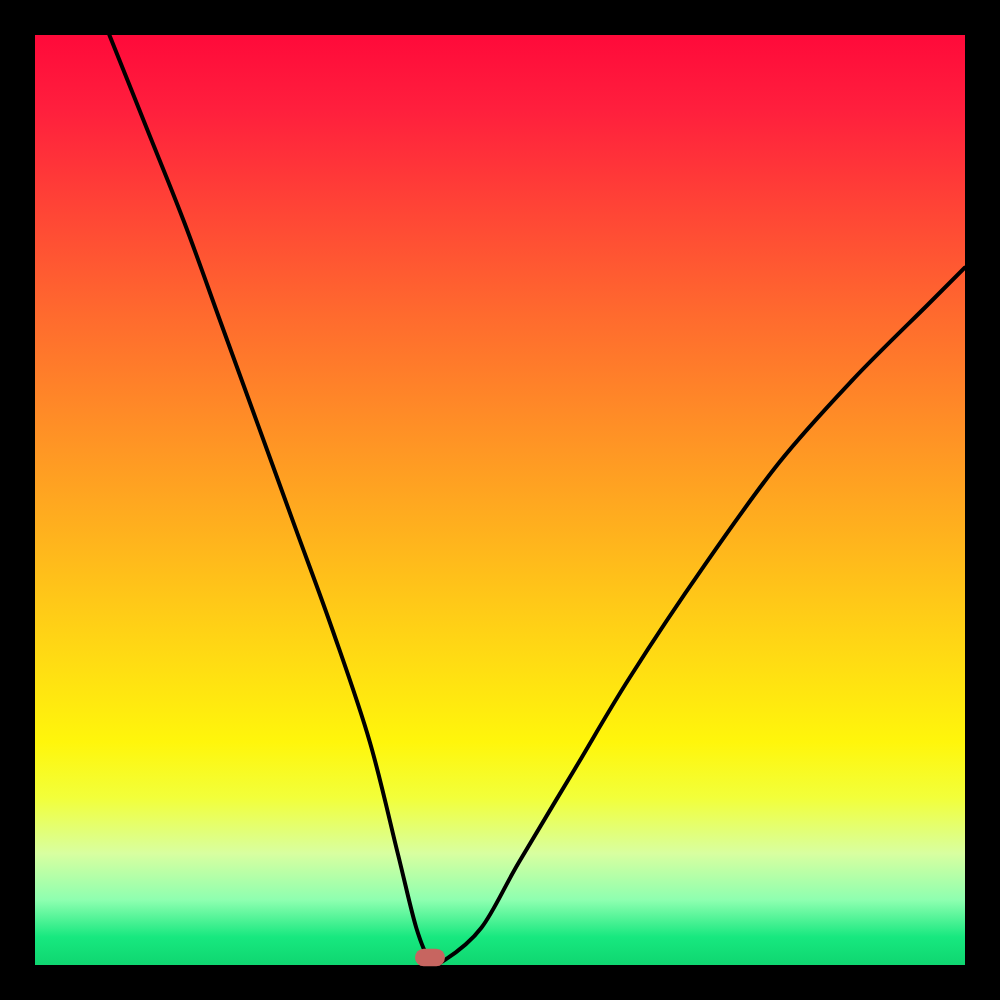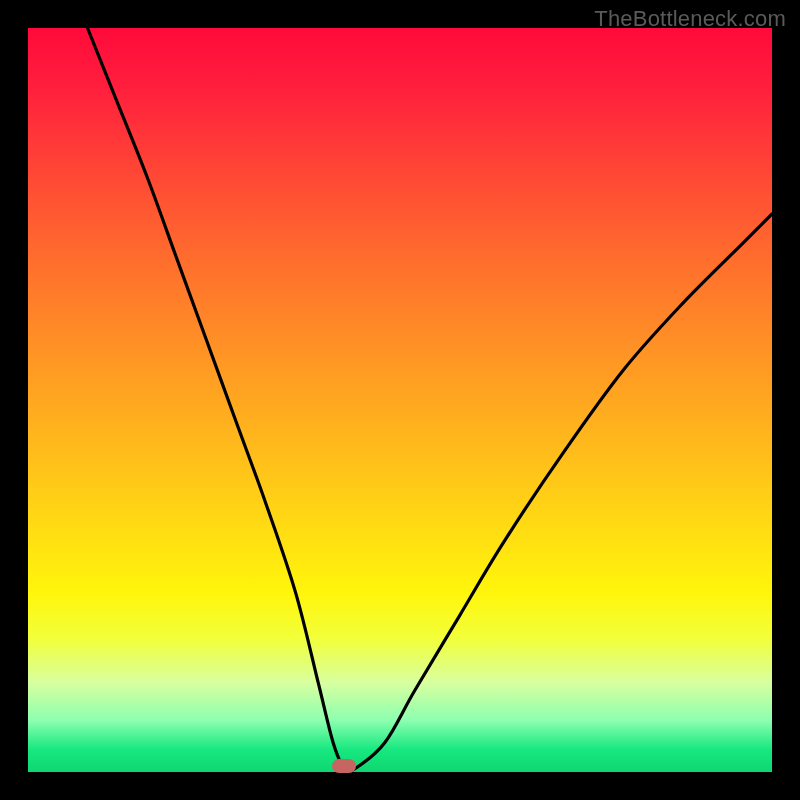--- a/index.html
+++ b/index.html
@@ -68,14 +68,13 @@
 </head>
 <body>
 
 <div class="frame">
   <div class="plot">
     <svg class="curve" viewBox="0 0 744 744" preserveAspectRatio="none">
       <path id="curve-path" d="M 59.5 0.0 C 64.5 12.4, 79.4 49.6, 89.3 74.4 C 99.2 99.2, 109.1 122.8, 119.0 148.8 C 129.0 174.8, 138.9 203.4, 148.8 230.6 C 158.7 257.9, 168.6 285.2, 178.6 312.5 C 188.5 339.8, 198.4 367.0, 208.3 394.3 C 218.2 421.6, 228.2 447.6, 238.1 476.2 C 248.0 504.7, 259.2 535.7, 267.8 565.4 C 276.5 595.2, 284.0 629.9, 290.2 654.7 C 296.4 679.5, 300.7 700.0, 305.0 714.2 C 309.4 728.5, 312.5 735.9, 316.2 740.3 C 319.9 744.6, 320.5 744.6, 327.4 740.3 C 334.2 735.9, 347.2 727.3, 357.1 714.2 C 367.0 701.2, 374.5 683.2, 386.9 662.2 C 399.3 641.1, 416.6 612.6, 431.5 587.8 C 446.4 563.0, 458.8 540.6, 476.2 513.4 C 493.5 486.1, 515.8 452.6, 535.7 424.1 C 555.5 395.6, 575.4 367.0, 595.2 342.2 C 615.0 317.4, 634.9 296.4, 654.7 275.3 C 674.6 254.2, 699.4 230.6, 714.2 215.8 C 729.1 200.9, 739.0 191.0, 744.0 186.0" fill="none" stroke="#000" stroke-width="3.2" stroke-linejoin="round" stroke-linecap="round"></path>
     </svg>
     <div class="pill" id="marker" style="left: 316.2px; top: 738.048px; background: rgb(199, 101, 96);"></div>
   </div>
-  <div class="watermark">TheBottleneck.com</div>
 </div>
 
 </body></html>

